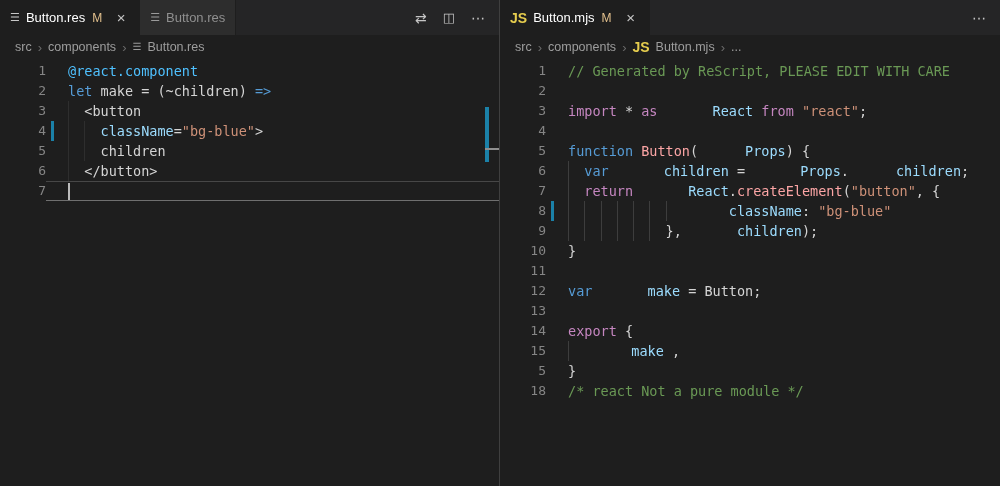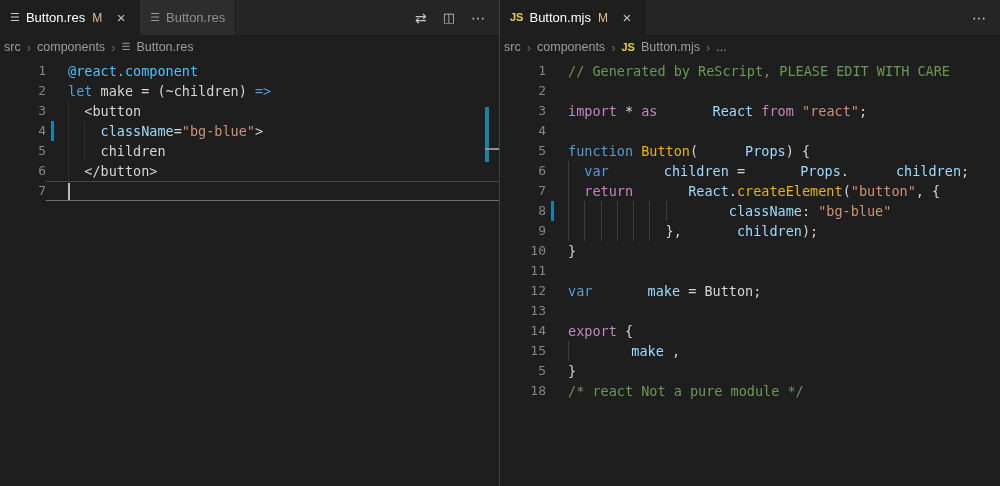--- a/index.html
+++ b/index.html
@@ -12,29 +12,29 @@
   .workbench { display:flex; width:1000px; height:486px; }
   .group { width:500px; height:486px; display:flex; flex-direction:column; position:relative; background:#1e1e1e; }
   .group.left { border-right:1px solid #3f3f3f; }
 
   
   .tabbar { height:35px; flex:none; background:#252526; display:flex; align-items:stretch; font-size:13px; }
   .tab { display:flex; align-items:center; gap:6px; padding:0 10px; background:#2d2d2d; color:#8f8f8f; border-right:1px solid #1e1e1e; cursor:pointer; }
   .tab.active { background:#1e1e1e; color:#ffffff; }
   .ficon { color:#9b9b9b; font-size:11px; line-height:1; }
   .tab.active .ficon { color:#c8c8c8; }
-  .js-ficon { color:#e6cd4e; font-weight:700; font-size:11px; line-height:1; }
+  .js-ficon { color:#e6cd4e; font-weight:700; font-size:14px; line-height:1; }
   .badge { color:#e2c08d; font-size:12px; margin-left:1px; }
   .close { color:#c5c5c5; font-size:15px; margin-left:5px; width:16px; text-align:center; border-radius:3px; line-height:16px; }
   .tab-actions { margin-left:auto; display:flex; align-items:center; gap:16px; padding:0 14px; color:#c5c5c5; font-size:14px; }
   .tab-actions span { cursor:pointer; }
   .split-glyph { font-size:13px; }
 
   
-  .breadcrumb { height:24px; flex:none; display:flex; align-items:center; gap:6px; padding-left:4px; color:#9d9d9d; font-size:12.5px; background:#1e1e1e; }
+  .breadcrumb { height:24px; flex:none; display:flex; align-items:center; gap:6px; padding-left:15px; color:#9d9d9d; font-size:12.5px; background:#1e1e1e; }
   .breadcrumb .sep { color:#6b6b6b; font-size:13px; }
   .breadcrumb .crumb { cursor:pointer; }
   .breadcrumb .ficon { font-size:10px; }
 
   
   .editor { flex:1; position:relative; padding-top:2px; overflow:hidden;
     font-family:"DejaVu Sans Mono","Liberation Mono",monospace; font-size:13.5px; }
   .code-row { display:flex; height:20px; }
   .ln { flex:none; width:46px; text-align:right; color:#858585; font-size:13px; line-height:20px; cursor:pointer; }
   .body { flex:1; display:flex; position:relative; }
@@ -43,21 +43,21 @@
   .code { white-space:pre; line-height:20px; padding-left:8px;text-align:center; }
   .guide { display:inline-block; width:2ch; height:20px; vertical-align:top; box-shadow:inset 1px 0 0 #3d3d3d; }
   .group.left .guide { box-shadow:inset 1px 0 0 #2e2e2e; }
   .current .body { box-shadow:inset 0 1px 0 #474747, inset 0 -1px 0 #6f6f6f; }
   .cursor { display:inline-block; width:2px; height:17px; margin-top:1.5px; background:#bbbbbb; vertical-align:top; }
 
   
   .tk-pl  { color:#d4d4d4; }
   .tk-kw  { color:#569cd6; }
   .tk-ctrl{ color:#c586c0; }
-  .tk-fn  { color:#eab308; }
+  .tk-fn  { color:#fca5a5; }
   .tk-var { color:#9cdcfe;margin-left:47px; }
   .tk-attr{ color:#9cdcfe; }
   .tk-str { color:#ce9178; }
   .tk-cm  { color:#6a9955; }
   .tk-dec { color:#4fc1ff; }
 
   
   .overview-ruler { position:absolute; top:0; right:0; width:14px; bottom:0; }
   .ovr-modified { position:absolute; left:0; top:48px; width:4px; height:55px; background:#1b81a8; }
   .ovr-cursor { position:absolute; left:0; top:89px; width:14px; height:2px; background:#8f8f8f; }

